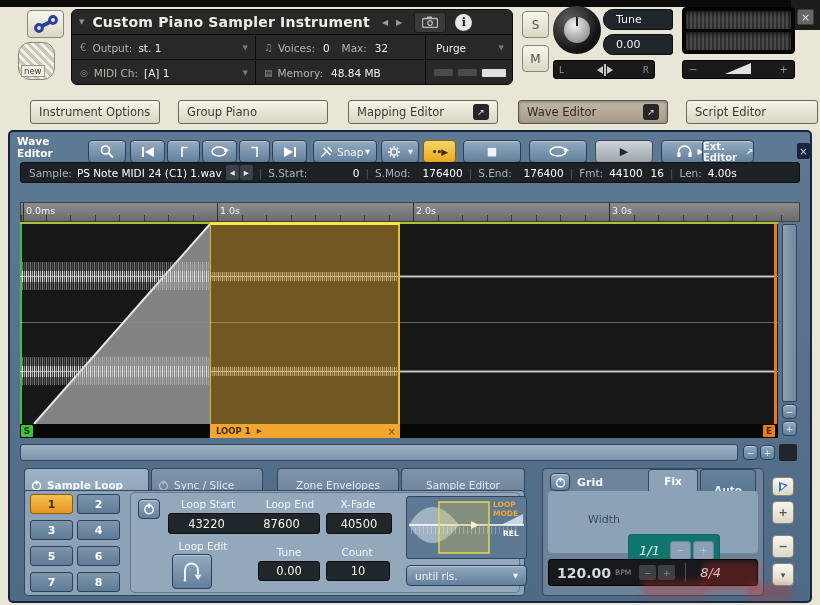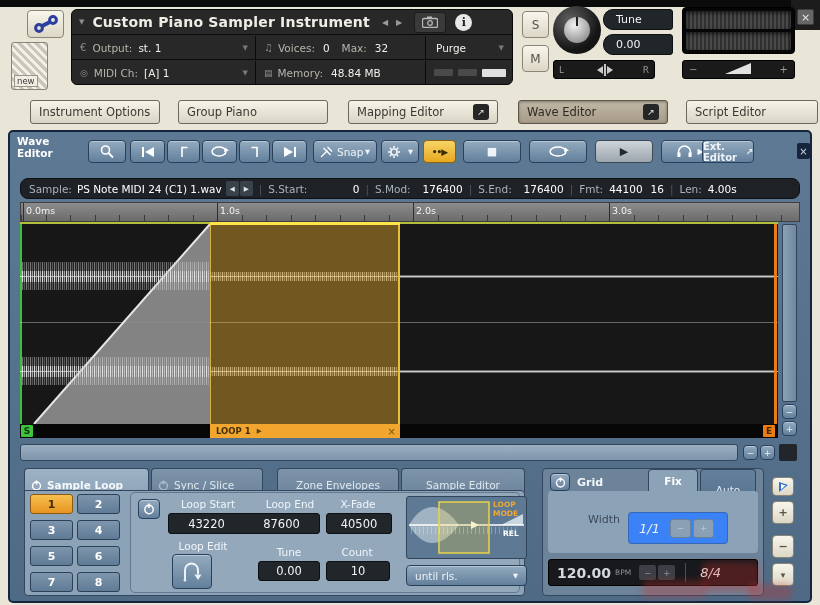--- a/index.html
+++ b/index.html
@@ -46,21 +46,21 @@
 
   <div class="abs btn-beige ctr" style="left:27px;top:10px;width:37px;height:28px;">
     <svg width="26" height="20">
         <g stroke="#2b3f9e" fill="none">
           <circle cx="6" cy="14" r="3.4" stroke-width="3"></circle>
           <circle cx="20" cy="6" r="3.4" stroke-width="3"></circle>
           <line x1="8" y1="12.5" x2="18" y2="7.5" stroke-width="4"></line>
         </g>
       </svg>
   </div>
-  <div class="abs" style="left:11px;top:42px;width:37px;height:48px;border:1px solid #8a8677;border-radius:3px;background:repeating-linear-gradient(45deg,#c9c6ba 0 3px,#f3f1e7 3px 6px);">
+  <div class="abs" style="left:18px;top:42px;width:37px;height:38px;border:1px solid #8a8677;border-radius:12px;background:repeating-linear-gradient(45deg,#c9c6ba 0 3px,#f3f1e7 3px 6px);">
     <span class="abs" style="left:2px;bottom:2px;font-size:8.5px;color:#3a3a33;background:rgba(243,241,231,.85);padding:0 2px;border:1px solid #9a968a;">new</span>
   </div>
 
   <div class="abs" style="left:71px;top:9px;width:442px;height:76px;background:#282828;border:1px solid #0a0a0a;border-radius:6px;">
 
     <div class="abs flex" style="left:0;top:0;width:440px;height:25px;border-bottom:1px solid #0b0b0b;">
       <span style="margin-left:7px;font-size:7px;color:#8f8f8f;">▼</span>
       <span style="margin-left:8px;font-size:14px;font-weight:bold;color:#f0ede6;letter-spacing:.2px;">Custom Piano Sampler Instrument</span>
       <span style="margin-left:12px;font-size:8px;color:#9a9a9a;">◀</span>
       <span style="margin-left:8px;font-size:8px;color:#9a9a9a;">▶</span>
@@ -257,21 +257,21 @@
     <span style="margin-left:4px;font-size:8px;color:#fff;">▶</span>
   </div>
   <div class="abs btn-steel ctr" style="left:702px;top:140px;width:52px;height:23px;font-size:10px;font-weight:bold;">
     <span>Ext. Editor</span>
     <span style="margin-left:3px;font-size:9px;">↗</span>
   </div>
   <div class="abs ctr" style="left:797px;top:143px;width:13px;height:16px;background:#16243c;border-radius:2px;color:#cfd8e2;font-size:10px;">
       <span>×</span>
     </div>
 
-  <div class="abs flex" style="left:20px;top:178px;width:780px;height:21px;background:#1e2227;border:1px solid #0c0f13;border-radius:8px;font-size:10.5px;">
+  <div class="abs flex" style="left:20px;top:162px;width:780px;height:21px;background:#1e2227;border:1px solid #0c0f13;border-radius:3px;font-size:10.5px;">
     <span class="sl" style="margin-left:8px;">Sample:</span>
     <span class="val" style="margin-left:5px;white-space:nowrap;">PS Note MIDI 24 (C1) 1.wav</span>
     <span class="ctr" style="margin-left:4px;width:13px;height:15px;background:#39414a;border-radius:2px;font-size:6.5px;color:#dfe5ea;">
         <span>◀</span>
       </span>
     <span class="ctr" style="margin-left:1px;width:13px;height:15px;background:#39414a;border-radius:2px;font-size:6.5px;color:#dfe5ea;">
         <span>▶</span>
       </span>
     <span class="sep">|</span>
     <span class="sl">S.Start:</span>
@@ -460,26 +460,26 @@
   <div class="abs btn-steel ctr" style="left:550px;top:473px;width:20px;height:18px;">
     <svg width="11" height="11">
         <circle cx="5.5" cy="6" r="4" fill="none" stroke="#fff" stroke-width="1.4"></circle>
         <line x1="5.5" y1="0.5" x2="5.5" y2="4.5" stroke="#fff" stroke-width="1.6"></line>
       </svg>
   </div>
   <span class="abs" style="left:577px;top:476px;font-size:11px;font-weight:bold;color:#f2f6f9;">Grid</span>
   <div class="abs ctr" style="left:648px;top:469px;width:50px;height:22px;background:#8ca2b7;border:1px solid #32465e;border-bottom:none;border-radius:4px 4px 0 0;font-size:10.5px;font-weight:bold;color:#fff;">
       <span>Fix</span>
     </div>
-  <div class="abs ctr" style="left:700px;top:469px;width:56px;height:40px;background:linear-gradient(#64809c,#52708c);border:1px solid #32465e;border-bottom:none;border-radius:4px 4px 0 0;font-size:10.5px;font-weight:normal;color:#e4ebf2;">
+  <div class="abs ctr" style="left:700px;top:469px;width:56px;height:40px;background:linear-gradient(#64809c,#52708c);border:1px solid #32465e;border-bottom:none;border-radius:4px 4px 0 0;font-size:10.5px;font-weight:bold;color:#e4ebf2;">
       <span>Auto</span>
     </div>
   <div class="abs" style="left:548px;top:491px;width:210px;height:62px;background:#8ca2b7;border-radius:4px;"></div>
   <span class="abs" style="left:560px;top:513px;width:60px;text-align:right;font-size:11px;color:#3b4a59;">Width</span>
-  <div class="abs flex" style="left:628px;top:512px;width:100px;height:32px;background:#3b82f6;border:1px solid rgba(45,65,90,.4);border-radius:4px;">
+  <div class="abs flex" style="left:628px;top:534px;width:92px;height:32px;background:#0f766e;border:1px solid rgba(45,65,90,.4);border-radius:4px;">
     <span style="margin-left:10px;font-size:13px;color:#e8eef4;font-style:italic;">1/1</span>
     <span class="dim-btn ctr" style="margin-left:10px;width:19px;height:17px;font-size:9px;">
         <span>−</span>
       </span>
     <span class="dim-btn ctr" style="margin-left:2px;width:19px;height:17px;font-size:9px;">
         <span>+</span>
       </span>
   </div>
   <div class="abs flex" style="left:548px;top:559px;width:210px;height:27px;background:#17191d;border:1px solid #000;border-radius:3px;">
     <span style="margin-left:8px;font-size:14px;font-weight:bold;color:#d4d9de;">120.00</span>

